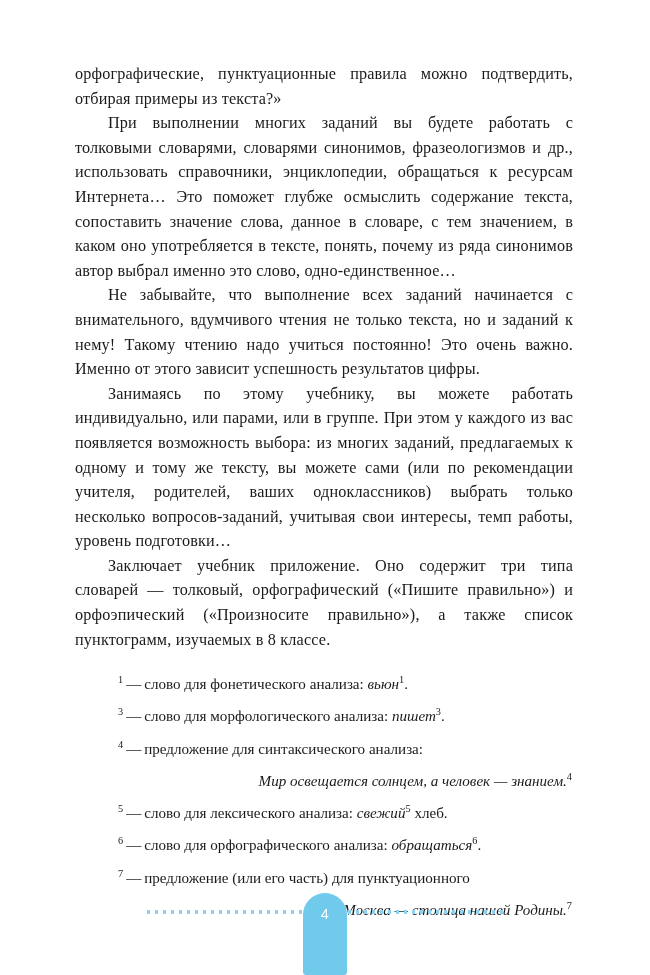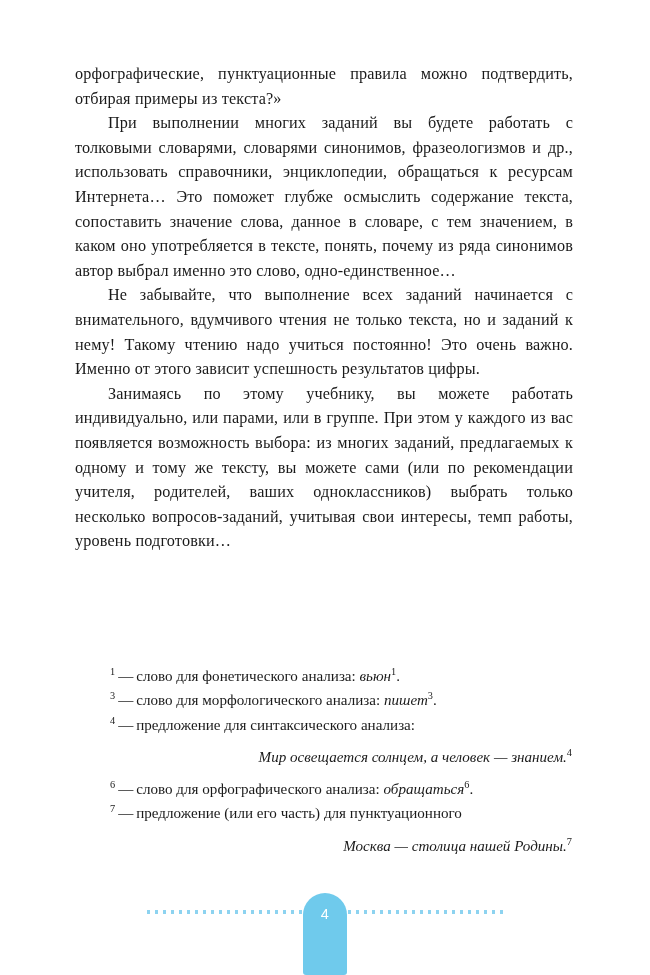--- a/index.html
+++ b/index.html
@@ -53,21 +53,21 @@
   
   .analysis-list {
     position: absolute;
     left: 110px;
     top: 664px;
     width: 470px;
   }
   .analysis-item {
     font-size: 15.1px;
     line-height: 24.3px;
-    margin: 0;
+    margin: 8px;
     text-align: left;
     white-space: normal;
   }
   .analysis-item .marker {
     font-size: 10.3px;
     vertical-align: super;
     line-height: 0;
     margin-right: 2px;
   }
   .analysis-item .dash {
@@ -151,27 +151,29 @@
 </head>
 <body>
 
 <div class="page">
 
   <div class="text-column">
       <p class="para cont">орфографические, пунктуационные правила можно подтвердить, отбирая примеры из текста?»</p>
       <p class="para indent">При выполнении многих заданий вы будете работать с толковыми словарями, словарями синонимов, фразеологизмов и др., использовать справочники, энциклопедии, обращаться к ресурсам Интернета… Это поможет глубже осмыслить содержание текста, сопоставить значение слова, данное в словаре, с тем значением, в каком оно употребляется в тексте, понять, почему из ряда синонимов автор выбрал именно это слово, одно-единственное…</p>
       <p class="para indent">Не забывайте, что выполнение всех заданий начинается с внимательного, вдумчивого чтения не только текста, но и заданий к нему! Такому чтению надо учиться постоянно! Это очень важно. Именно от этого зависит успешность результатов цифры.</p>
       <p class="para indent">Занимаясь по этому учебнику, вы можете работать индивидуально, или парами, или в группе. При этом у каждого из вас появляется возможность выбора: из многих заданий, предлагаемых к одному и тому же тексту, вы можете сами (или по рекомендации учителя, родителей, ваших одноклассников) выбрать только несколько вопросов-заданий, учитывая свои интересы, темп работы, уровень подготовки…</p>
+      <p class="para indent">Заключает учебник приложение. Оно содержит три типа словарей — толковый, орфографический («Пишите правильно») и орфоэпический («Произносите правильно»), а также список пунктограмм, изучаемых в 8 классе.</p>
     </div>
 
   <div class="analysis-list">
       <p class="analysis-item"><span class="marker">1</span><span class="dash">—</span><span>слово для фонетического анализа: </span><i>вьюн</i><span class="sup">1</span><span>.</span></p>
       <p class="analysis-item"><span class="marker">3</span><span class="dash">—</span><span>слово для морфологического анализа: </span><i>пишет</i><span class="sup">3</span><span>.</span></p>
       <p class="analysis-item"><span class="marker">4</span><span class="dash">—</span><span>предложение для синтаксического анализа:</span></p>
       <p class="example-line"><span>Мир освещается солнцем, а человек — знанием.</span><span class="sup" style="font-style: normal;">4</span></p>
+      <p class="analysis-item"><span class="marker">5</span><span class="dash">—</span><span>слово для лексического анализа: </span><i>свежий</i><span class="sup">5</span><span> хлеб.</span></p>
       <p class="analysis-item"><span class="marker">6</span><span class="dash">—</span><span>слово для орфографического анализа: </span><i>обращаться</i><span class="sup">6</span><span>.</span></p>
       <p class="analysis-item"><span class="marker">7</span><span class="dash">—</span><span>предложение (или его часть) для пунктуационного</span></p>
       <p class="example-line"><span>Москва — столица нашей Родины.</span><span class="sup" style="font-style: normal;">7</span></p>
     </div>
 
   <div class="footer">
     <div class="dot-rule left"></div>
     <div class="dot-rule right"></div>
     <div class="page-tomb">
       <div class="page-number">4</div>

